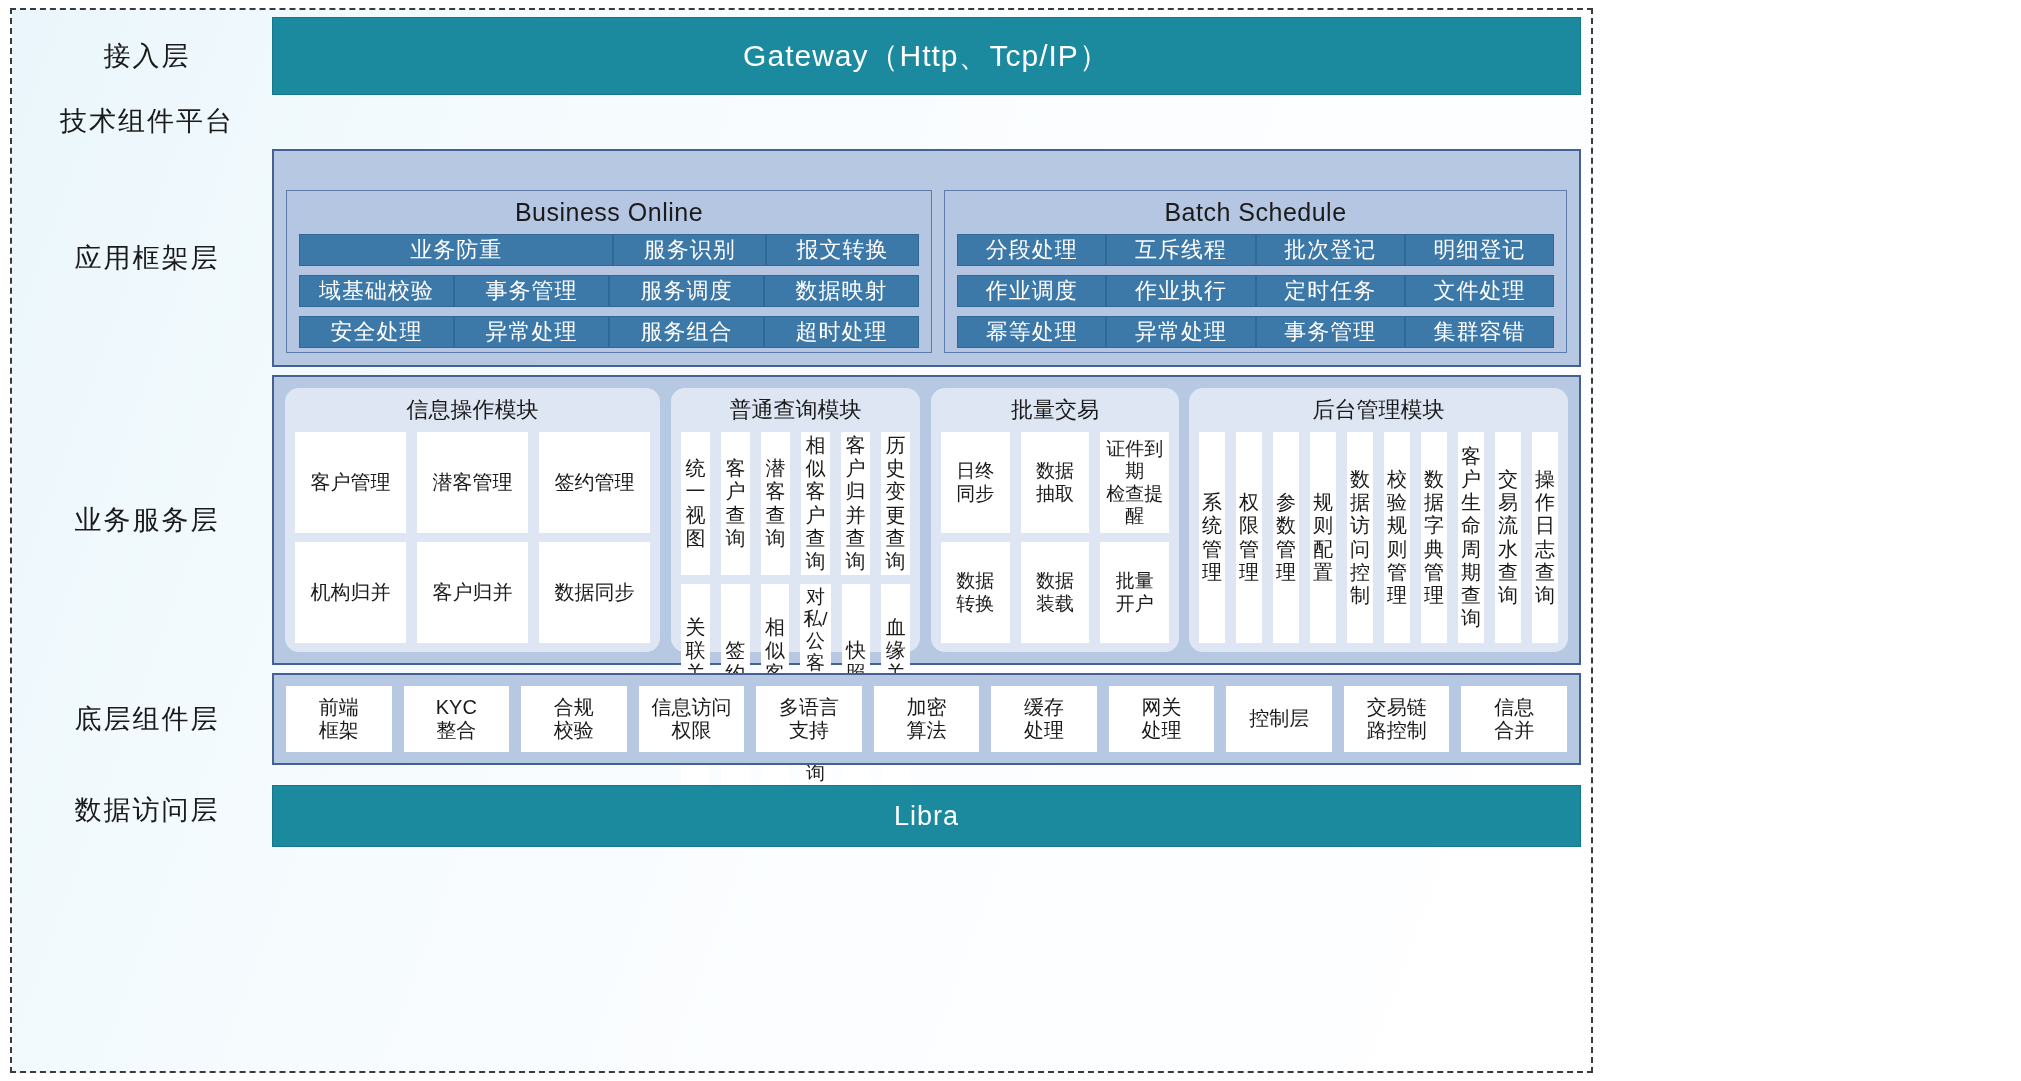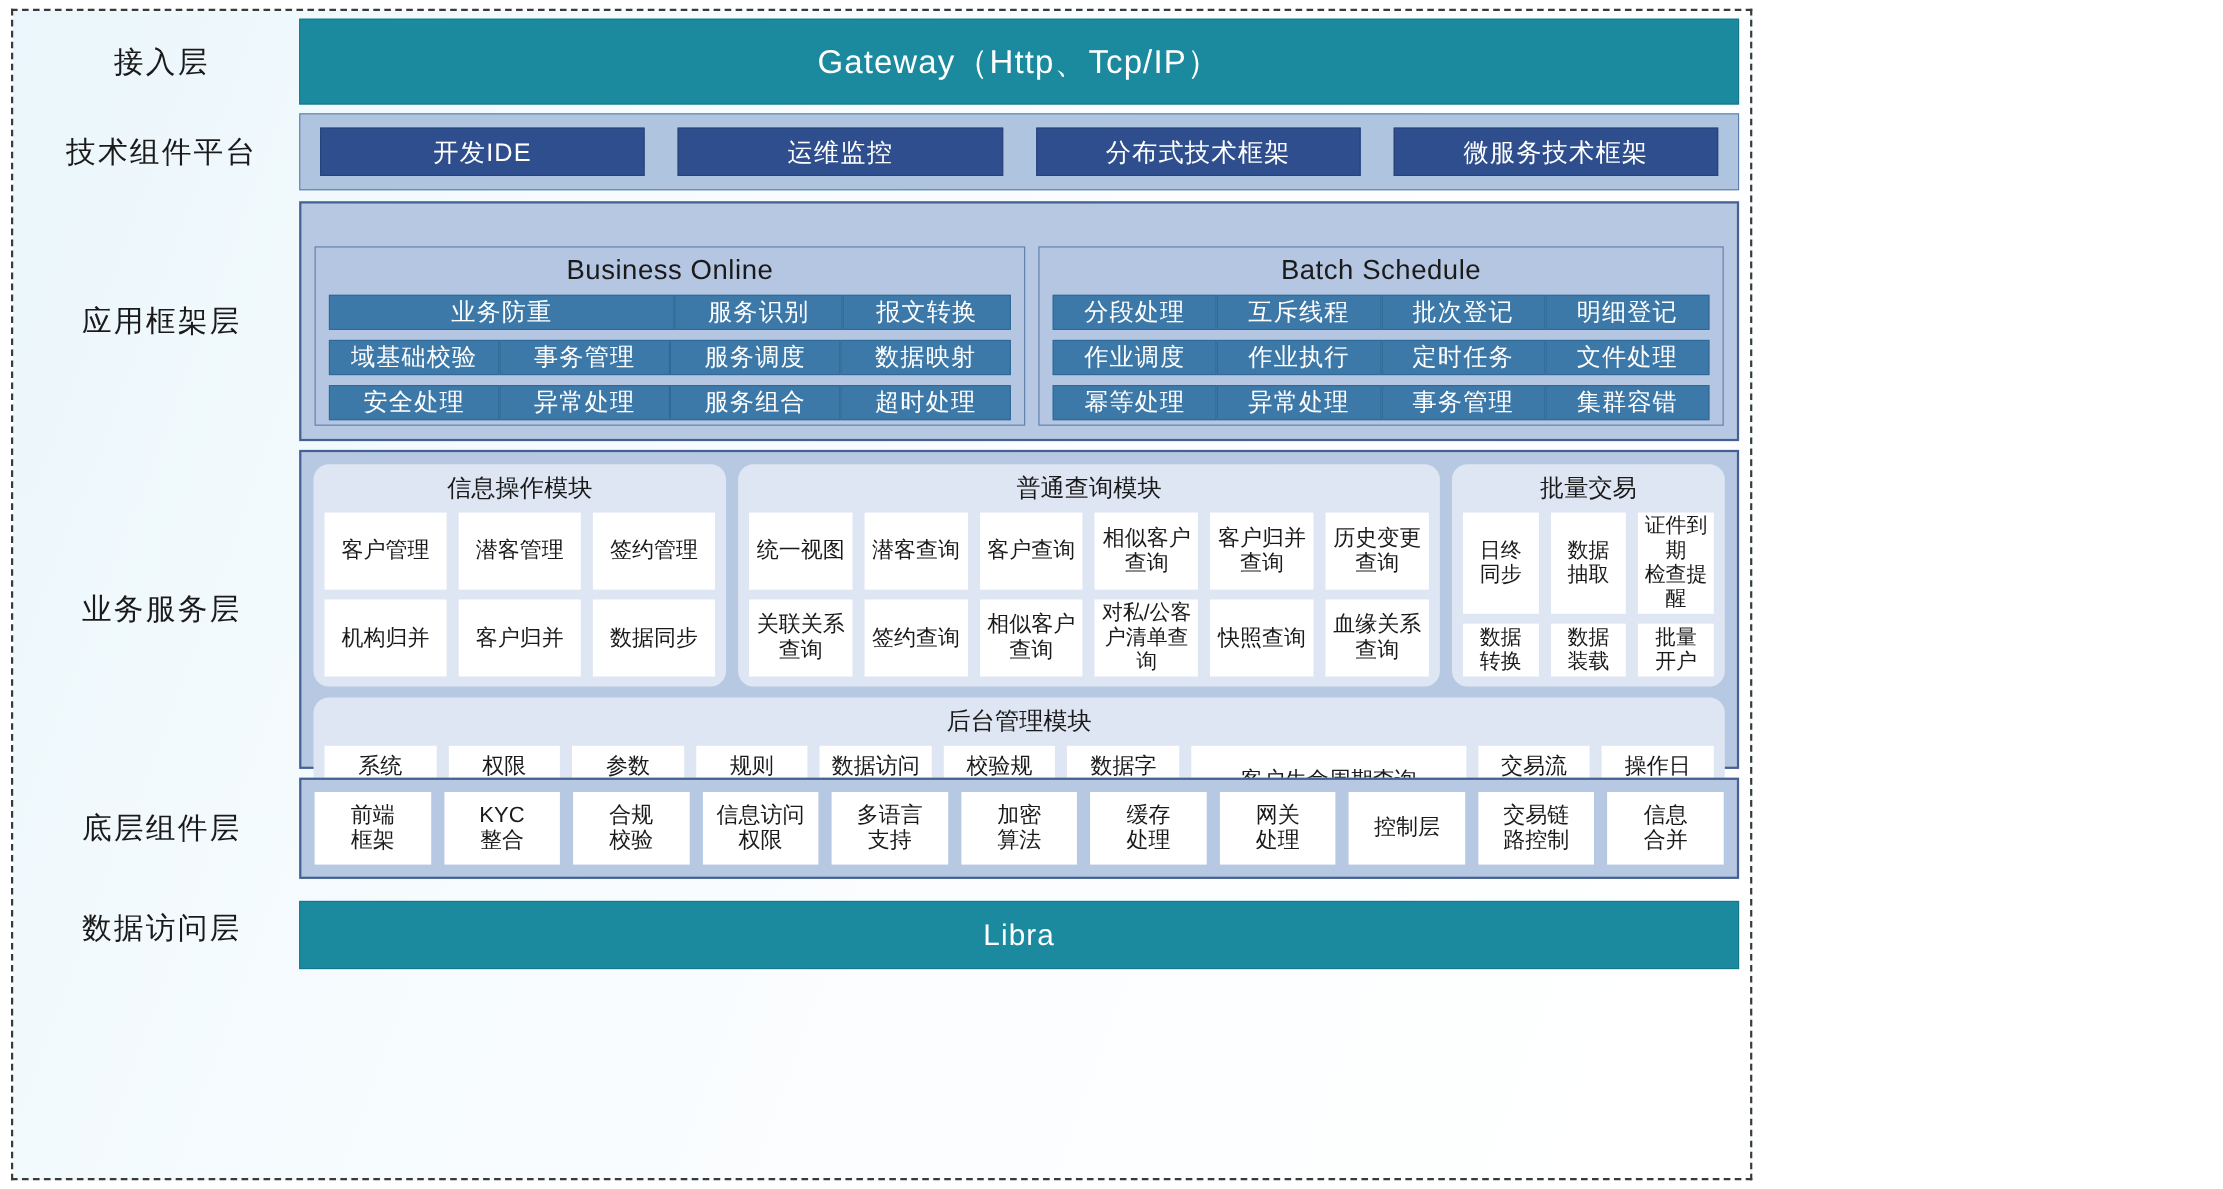--- a/index.html
+++ b/index.html
@@ -123,21 +123,21 @@
     letter-spacing: 1px;
   }
   .af-chip.wide2 { flex: 2.07; }
 
   
   .bs-panel {
     flex: 1;
     background: #b6c8e2;
     border: 2px solid #456192;
     display: flex;
-    flex-direction: column;
+    flex-direction: row;
     gap: 10px;
     padding: 11px 11px;
     height: 290px;
   }
   .bs-top { display: flex; gap: 11px; flex: 1; }
   .bs-group {
     background: #dfe6f3;
     border-radius: 14px;
     display: flex;
     flex-direction: column;
@@ -244,28 +244,20 @@
       <div class="layer-label">接入层</div>
       <div class="layer-body">
         <div class="gateway-bar">Gateway（Http、Tcp/IP）</div>
       </div>
     </div>
 
     <div class="spacer-sm"></div>
 
     <div class="layer-row">
       <div class="layer-label">技术组件平台</div>
-      <div class="layer-body">
-        <div class="tech-panel">
-          <div class="tech-chip">开发IDE</div>
-          <div class="tech-chip">运维监控</div>
-          <div class="tech-chip">分布式技术框架</div>
-          <div class="tech-chip">微服务技术框架</div>
-        </div>
-      </div>
     </div>
 
     <div class="spacer"></div>
 
     <div class="layer-row">
       <div class="layer-label">应用框架层</div>
       <div class="layer-body">
         <div class="af-panel">
 
           <div class="af-group online">
@@ -342,22 +334,22 @@
                   <div class="bs-chip">数据同步</div>
                 </div>
               </div>
             </div>
 
             <div class="bs-group query">
               <div class="bs-group-title">普通查询模块</div>
               <div class="bs-rows">
                 <div class="bs-row">
                   <div class="bs-chip">统一视图</div>
+                  <div class="bs-chip">客户查询</div>
                   <div class="bs-chip">潜客查询</div>
-                  <div class="bs-chip">客户查询</div>
                   <div class="bs-chip">相似客户
 查询</div>
                   <div class="bs-chip">客户归并
 查询</div>
                   <div class="bs-chip">历史变更
 查询</div>
                 </div>
                 <div class="bs-row">
                   <div class="bs-chip">关联关系
 查询</div>

